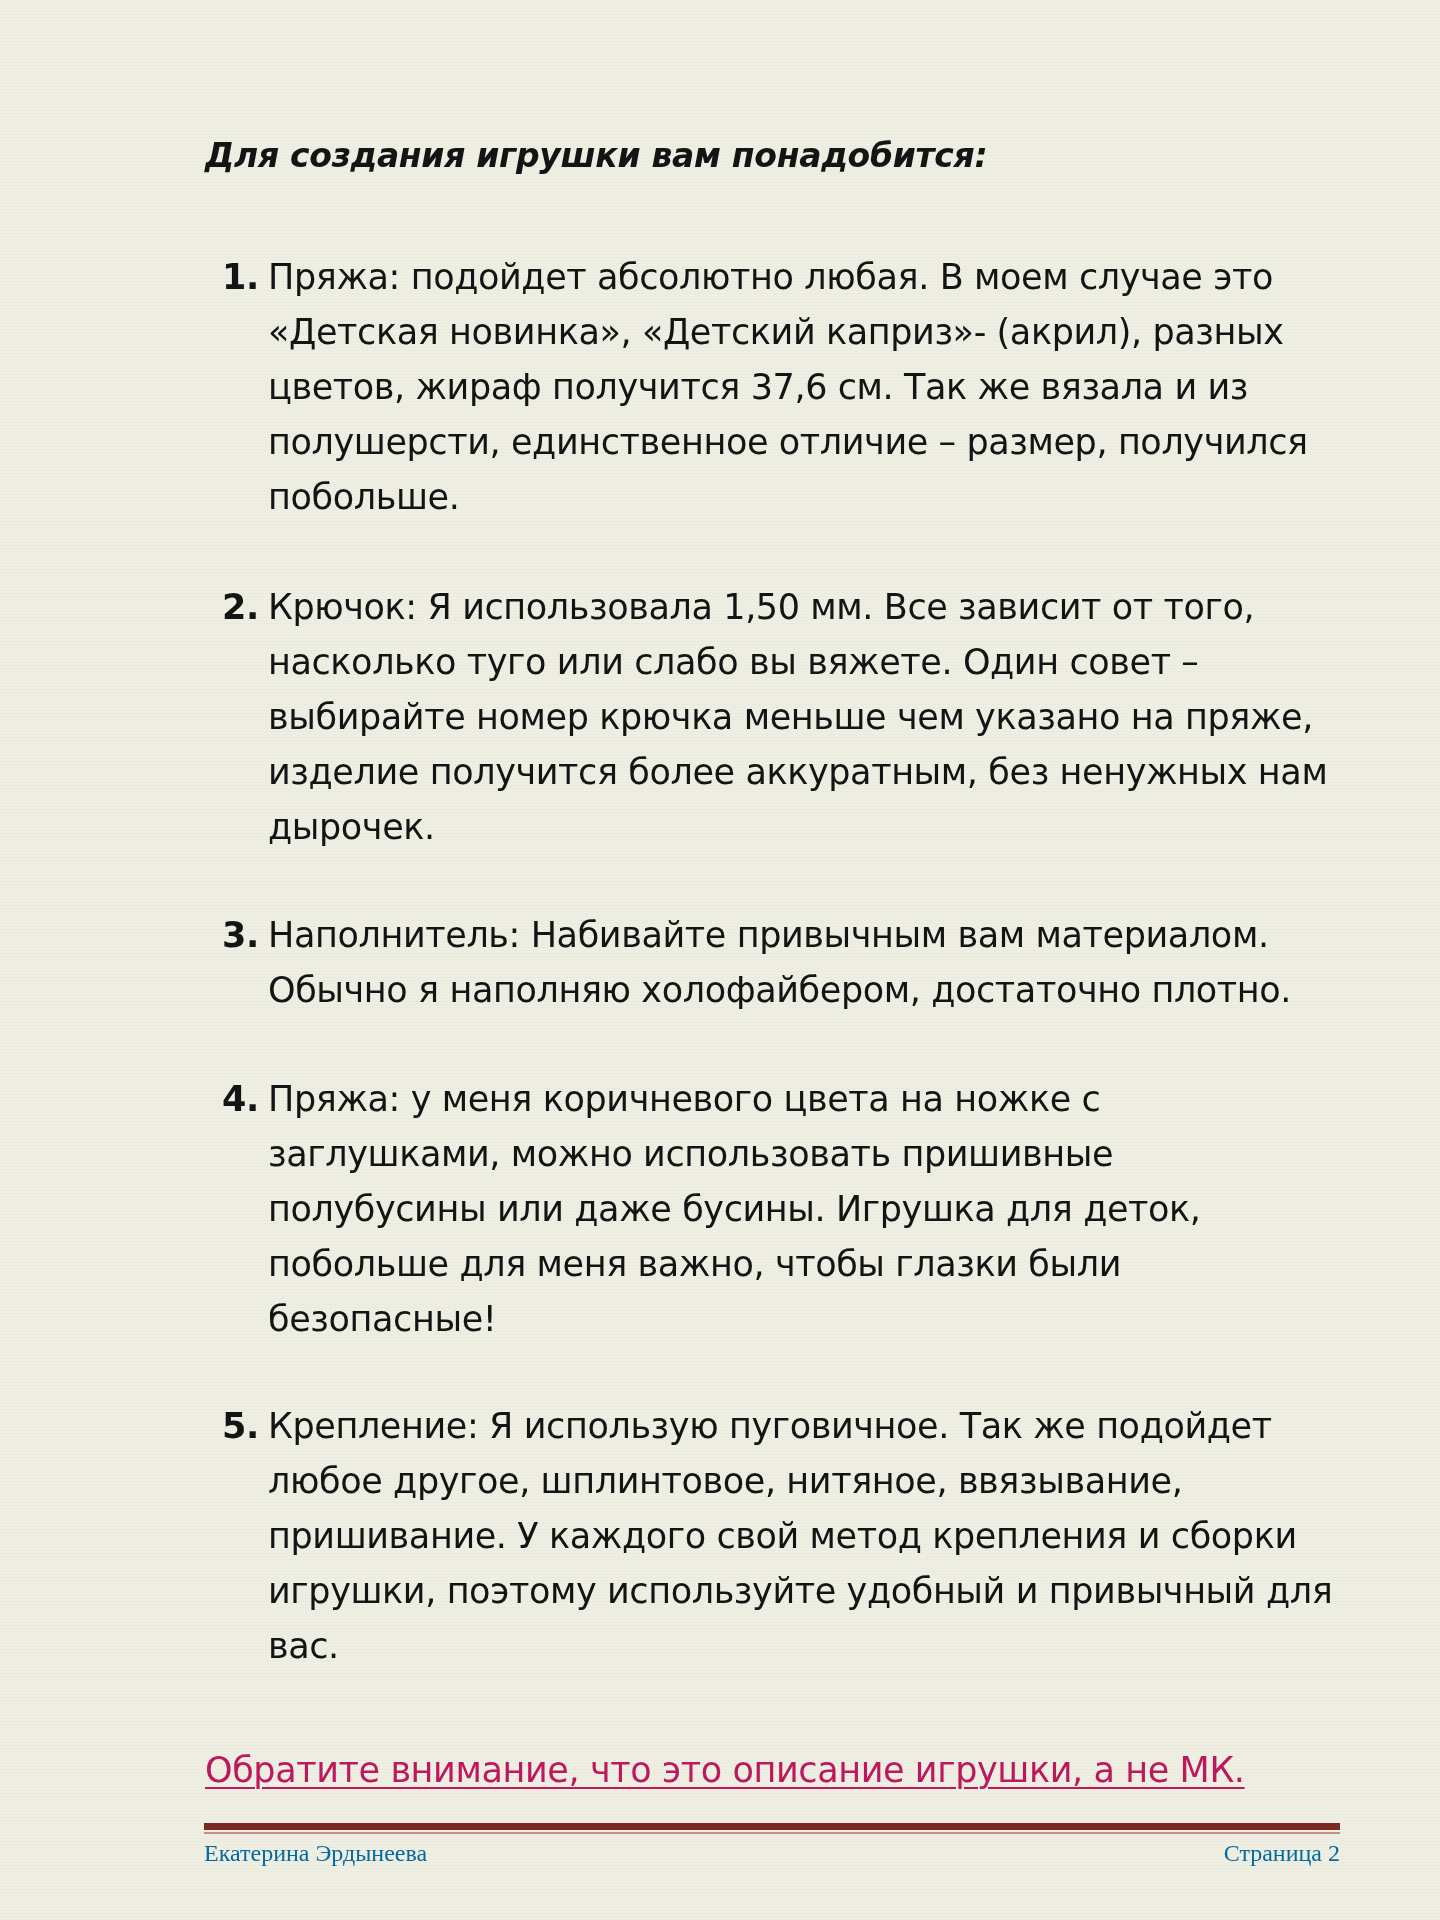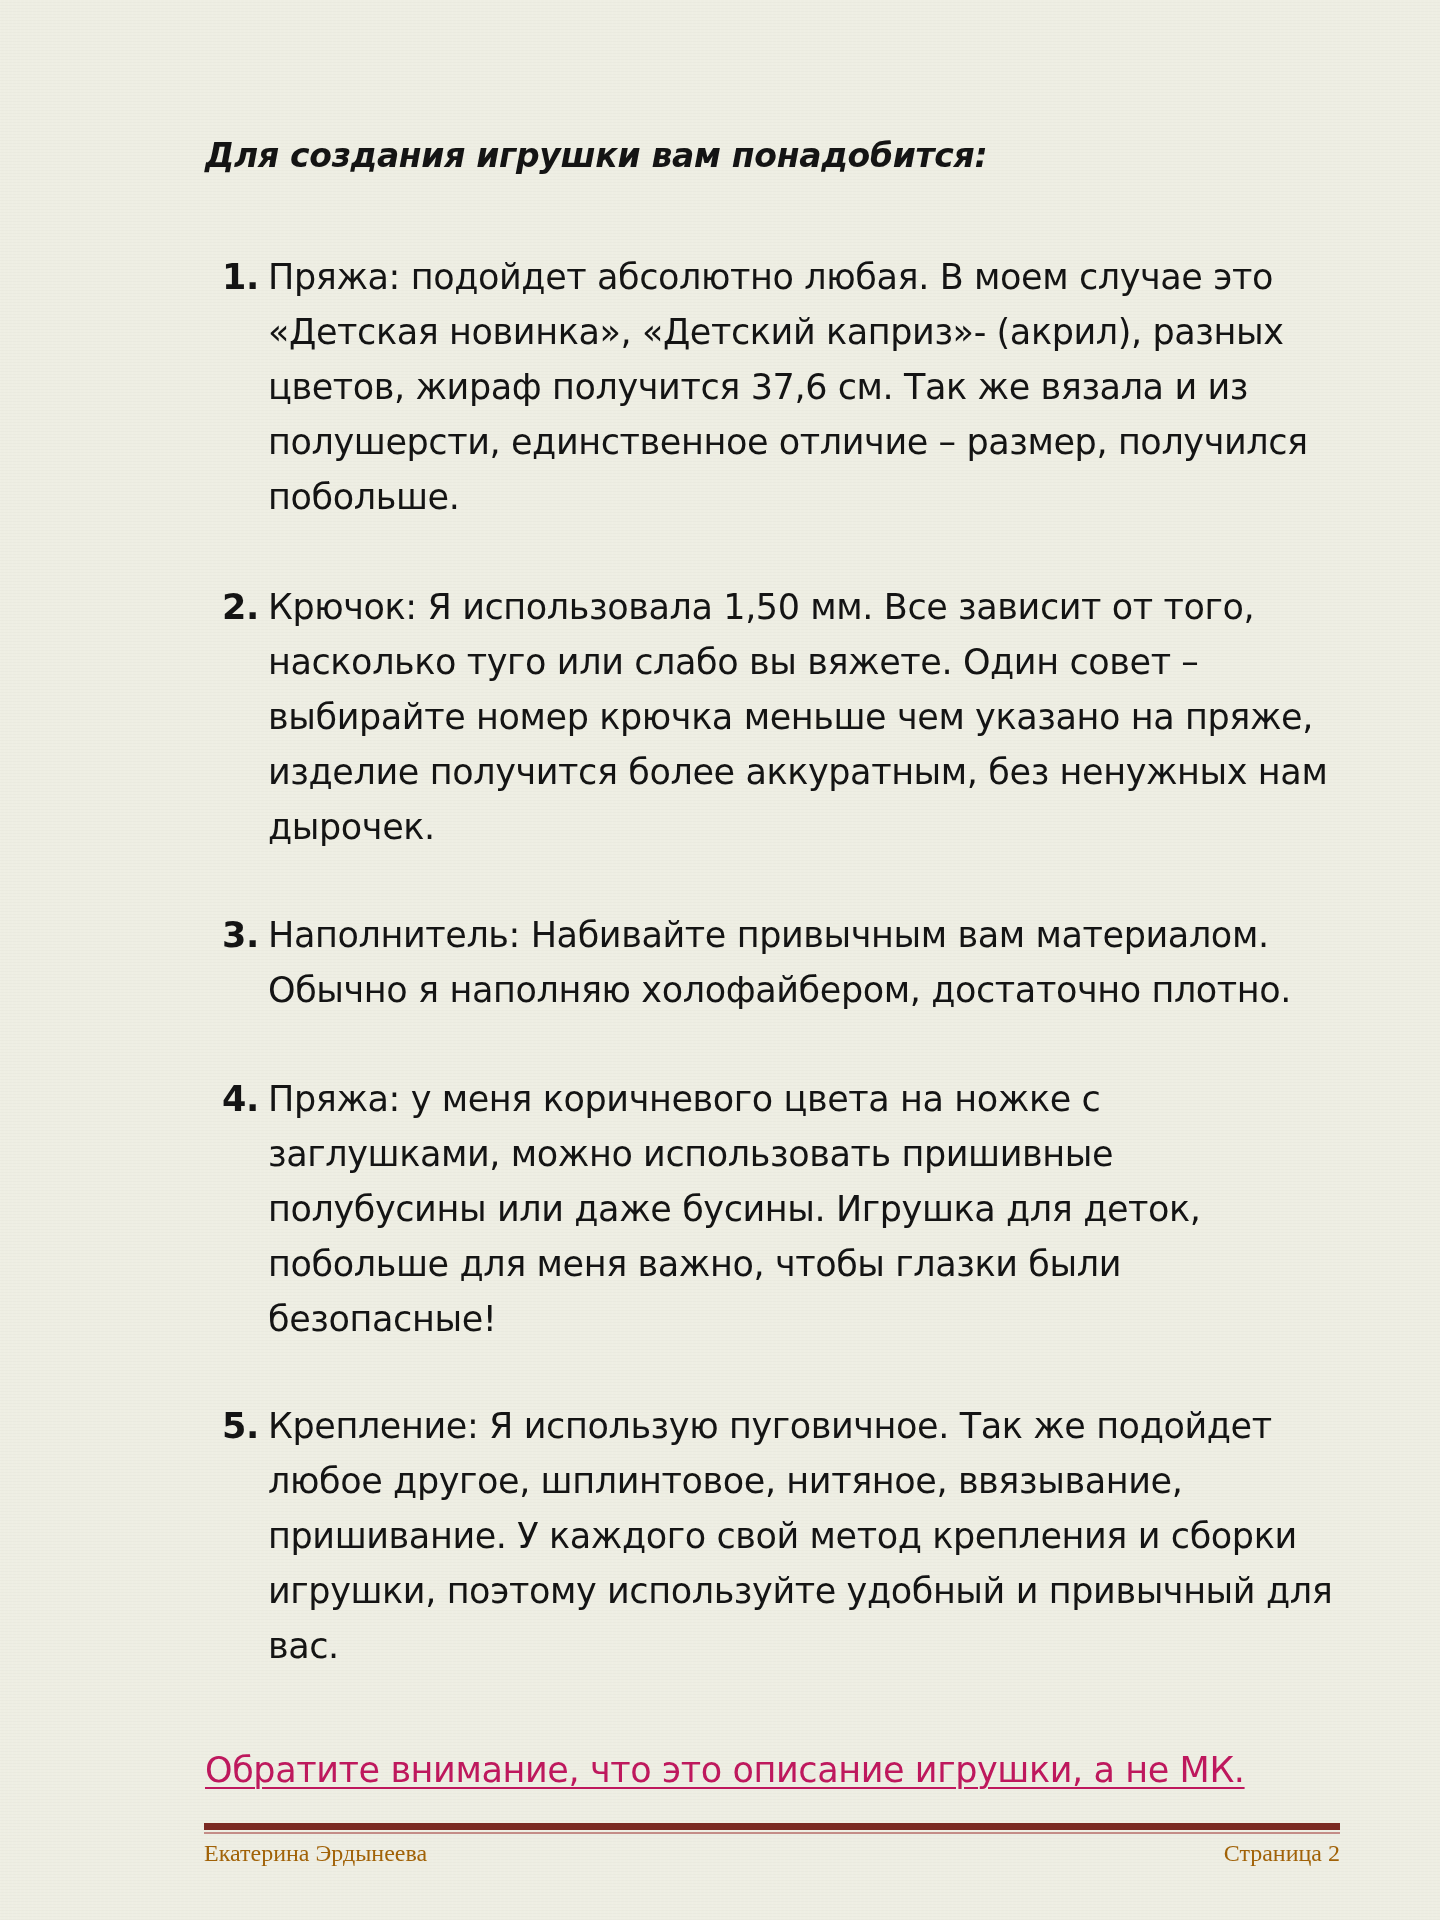--- a/index.html
+++ b/index.html
@@ -52,21 +52,21 @@
   }
   .rule {
     position: absolute; left: 204px; top: 1823px; width: 1136px; height: 10px;
   }
   .rule .thick { height: 7px; background: #7a2a22; }
   .rule .thin { height: 2px; margin-top: 2px; background: #c48d87; }
   .footer {
     position: absolute; left: 204px; top: 1840px; width: 1136px;
     display: flex; justify-content: space-between;
     font-family: "Liberation Serif", serif;
-    font-size: 24px; color: #a16207;
+    font-size: 24px; color: #0369a1;
   }
 </style>
 </head>
 <body>
 
 <div class="page-title">Для создания игрушки вам понадобится:</div>
 
 <div class="list">
   <div class="item">
     <span class="num">1.</span>

